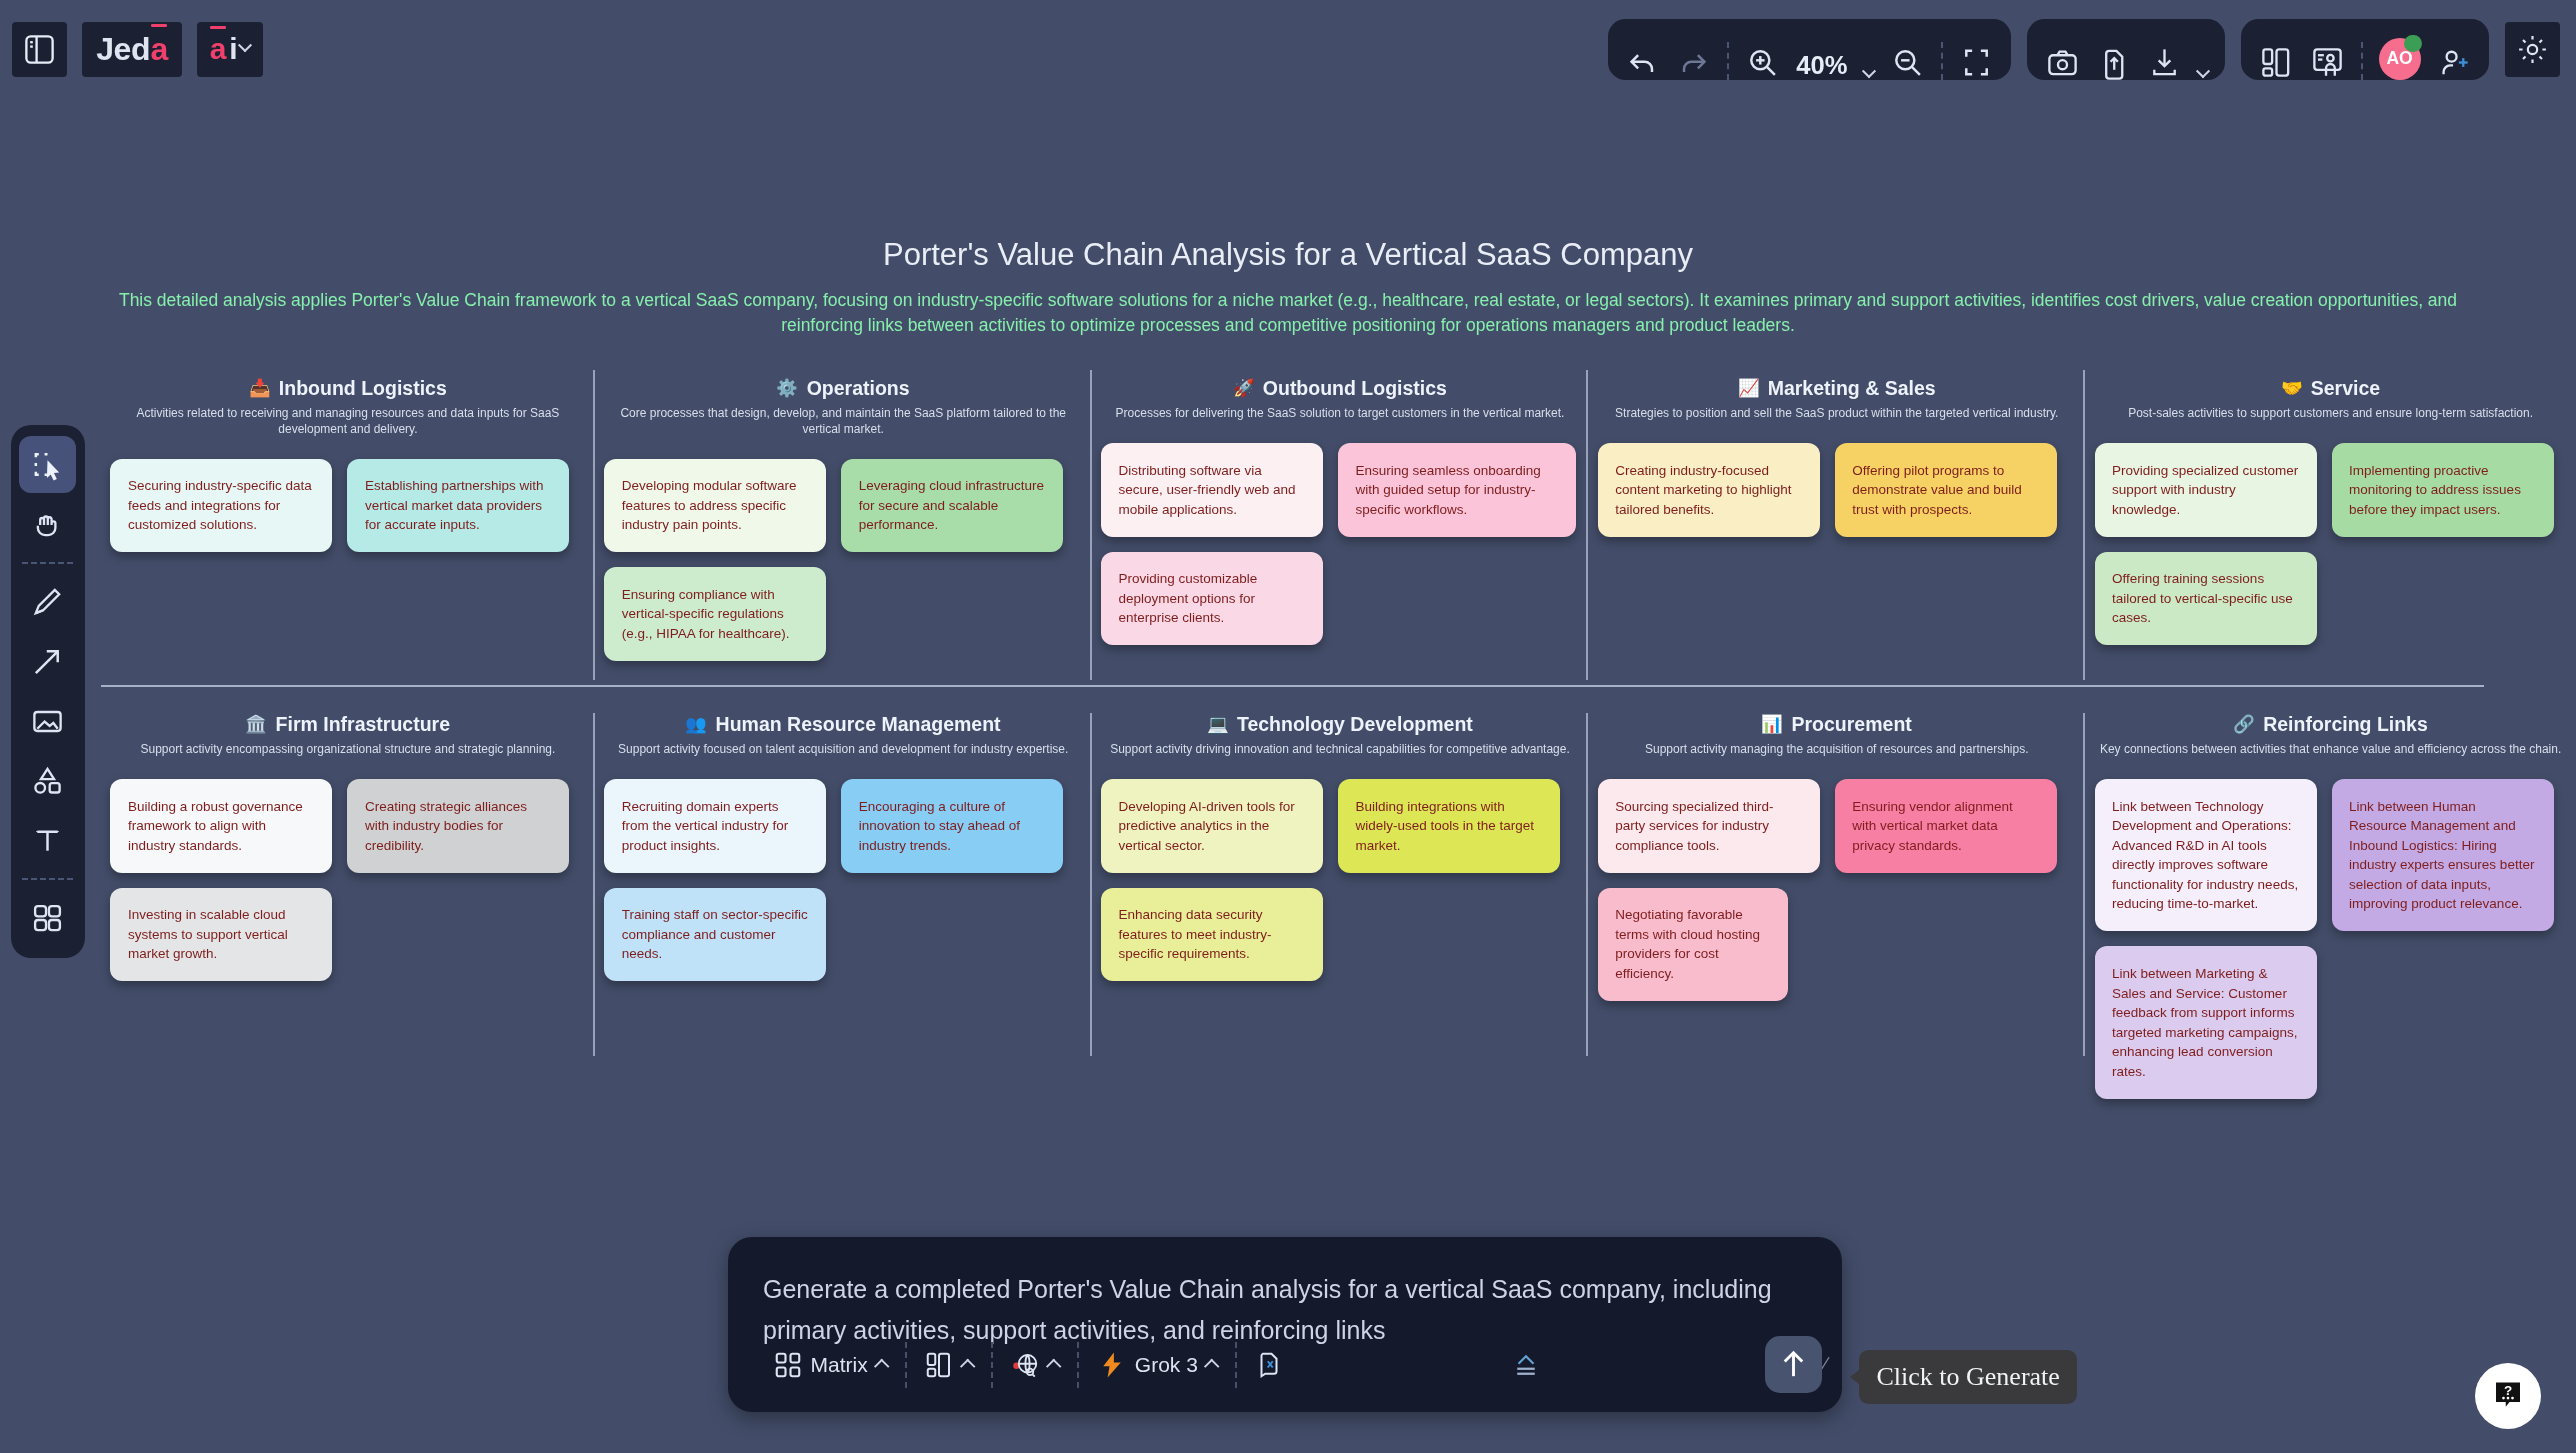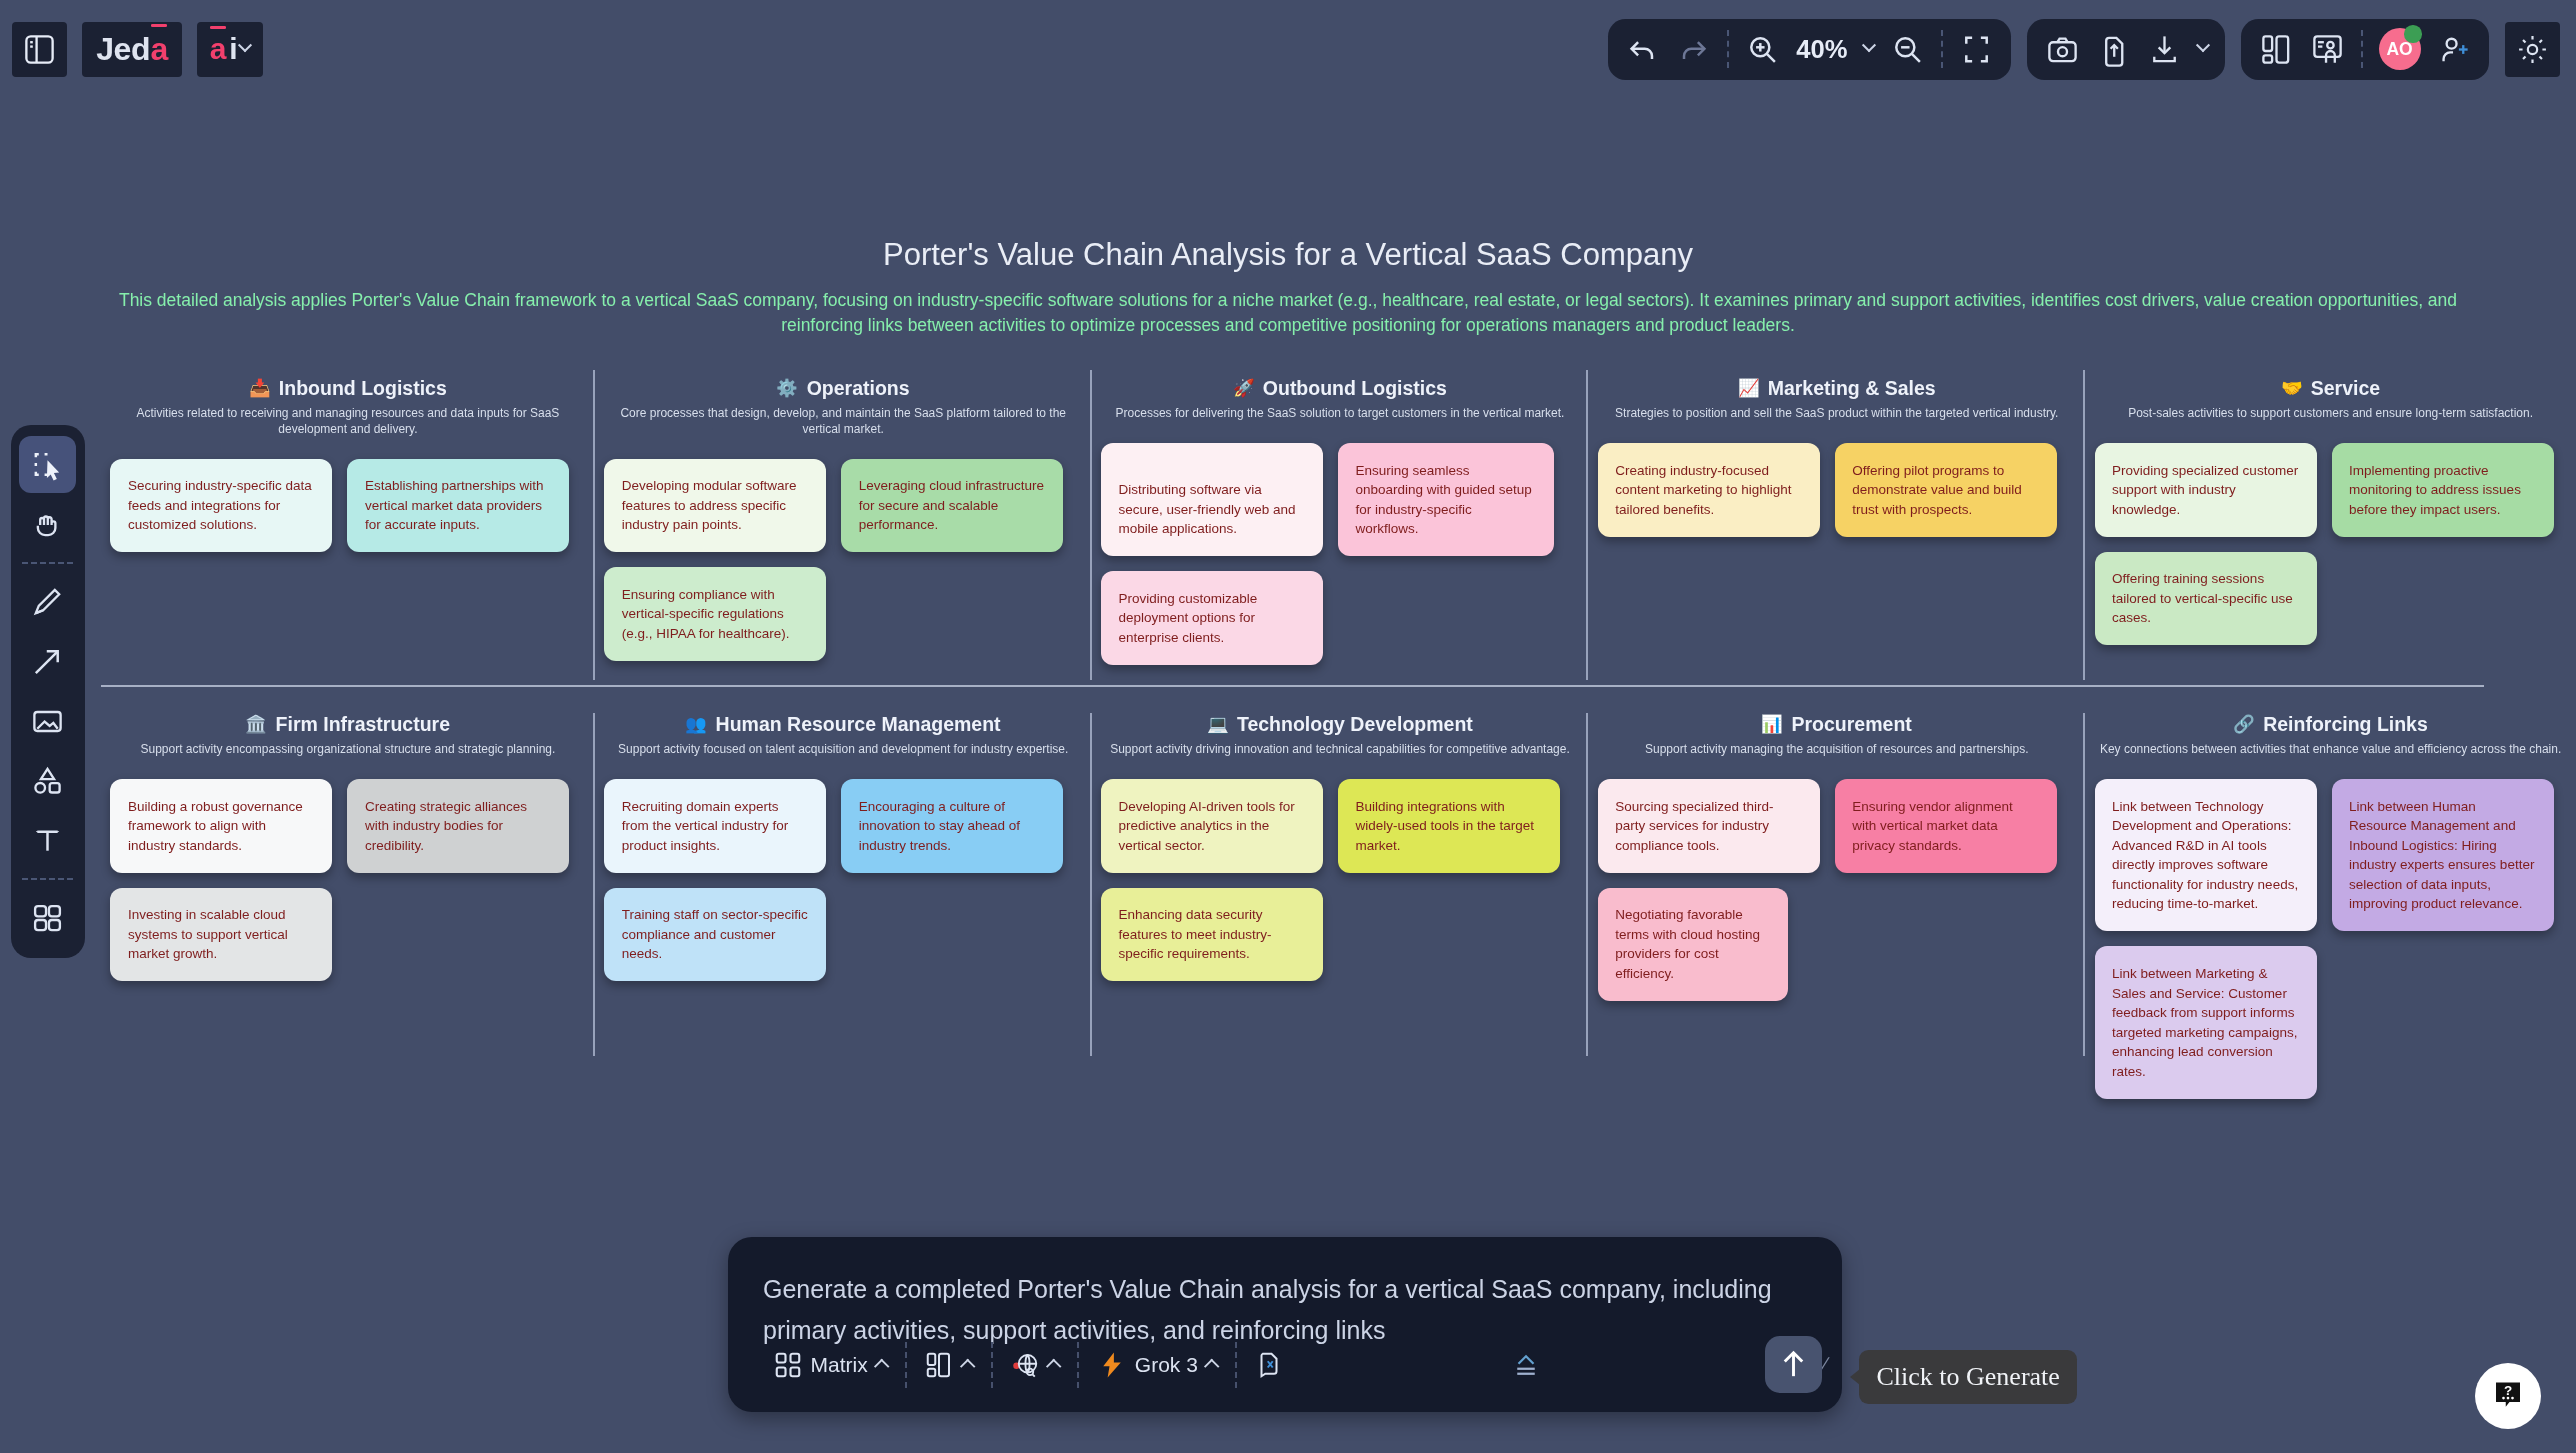--- a/index.html
+++ b/index.html
@@ -36,21 +36,21 @@
     height:3.4px; background:#f2406d; border-radius:1.3px;
   }
   .chev{ display:inline-block; width:13.5px;height:13.5px;
     border-right:2.7px solid #cdd5e6; border-bottom:2.7px solid #cdd5e6;
     transform:rotate(45deg) translate(-2.7px,-2.7px); }
   .chev.sm{ width:10px;height:10px; border-width:2px; }
 
   .tb-right{ margin-left:auto; display:flex; align-items:center; gap:16px; margin-right:16px;}
   .group{
     background:#1b2133; border-radius:17.5px; height:61px;
-    display:flex; align-items:center; padding:0 17.5px; gap:16px;
+    display:flex; align-items:flex-end; padding:0 17.5px; gap:16px;
   }
   .vdash{ width:0; height:38px; border-left:2px dashed #4a5675; }
   .zoomlbl{ color:#e7ecf7; font-size:25.6px; font-weight:700; }
   .ic{ width:35px;height:35px; display:block; }
   .ic.small{ width:30px;height:30px; }
   .avatar{
     width:42px;height:42px;border-radius:50%;
     background:#f76d8e; color:#fff; font-size:17.5px; font-weight:700;
     display:flex;align-items:center;justify-content:center; position:relative;
   }
@@ -365,21 +365,21 @@
             <div class="col-title">
               <span class="col-emoji">🚀</span>
               <span>Outbound Logistics</span>
             </div>
             <div class="col-sub">Processes for delivering the SaaS solution to target customers in the vertical market.</div>
           </div>
           <div class="cards">
             <div class="card" style="background: rgb(253, 240, 243); width: 222px; min-height: 84px; margin-right: 0px;">
               <span>Distributing software via secure, user-friendly web and mobile applications.</span>
             </div>
-            <div class="card" style="background: rgb(251, 196, 217); width: 216px; min-height: 84px; margin-right: 0px;">
+            <div class="card" style="background: rgb(251, 196, 217); width: 238px; min-height: 84px; margin-right: 0px;">
               <span>Ensuring seamless onboarding with guided setup for industry-specific workflows.</span>
             </div>
             <div class="card" style="background: rgb(251, 216, 230); width: 222px; min-height: 84px; margin-right: 0px;">
               <span>Providing customizable deployment options for enterprise clients.</span>
             </div>
           </div>
           <div class="vrule" style="right: 0px; top: -6.7px; height: 310px;"></div>
         </div>
         <div class="col" style="width: 501px;">
           <div class="col-head">

